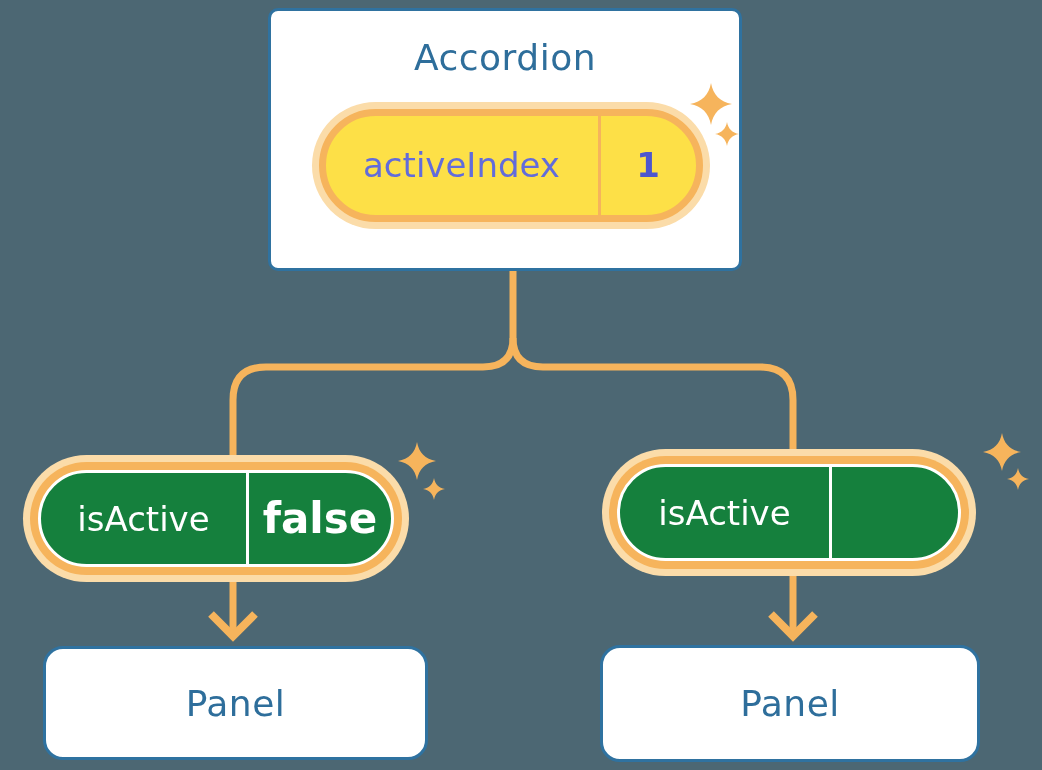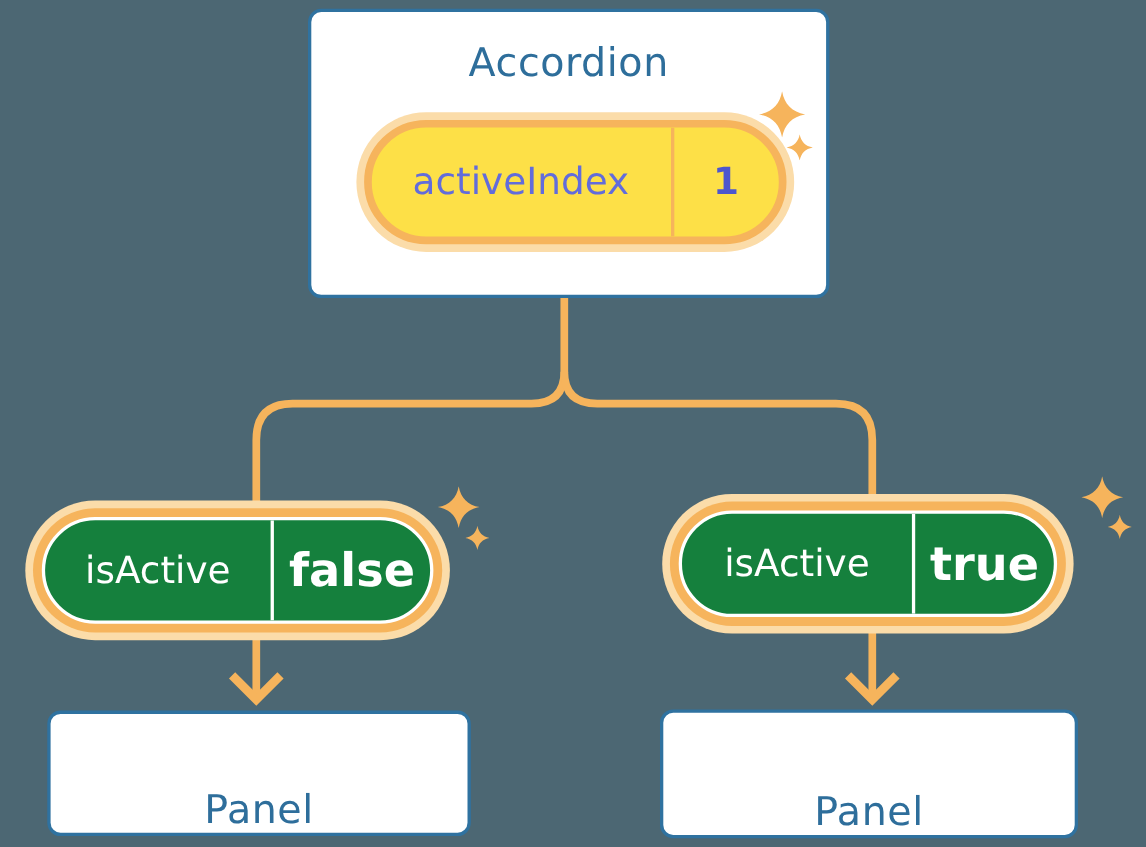--- a/index.html
+++ b/index.html
@@ -21,21 +21,21 @@
   }
 
   .card {
     position:absolute;
     box-sizing:border-box;
     background:#FFFFFF;
     border:3.5px solid #2F72A0;
     border-radius:12px;
   }
 
-  .accordion-card { left:280px; top:8px; width:474px; height:263px; }
+  .accordion-card { left:268px; top:8px; width:474px; height:263px;border-radius:10px; }
 
   .card-title {
     margin-top:26px;
     text-align:center;
     font-size:36px;
     font-weight:500;
     letter-spacing:0.5px;
     color:#2E6E9B;
   }
 
@@ -89,25 +89,26 @@
   .prop-pill.left  .label-cell { width:205px; }
   .prop-pill.right .label-cell { width:209px; }
   .prop-pill .divider { width:3px; background:#FFFFFF; }
   .prop-pill .value-cell {
     flex:1;
     display:flex; align-items:center; justify-content:center;
     font-size:42px; font-weight:bold;
   }
 
   .panel-card {
-    display:flex; align-items:flex-end; justify-content:center;
+    display:flex; align-items:center; justify-content:center;
     font-size:36px;
     font-weight:500;
     letter-spacing:0.5px;
     color:#2E6E9B;
+    border-radius:20px;
   }
   .panel-card.left  { left:43px;  top:646px; width:385px; height:114px; }
   .panel-card.right { left:600px; top:645px; width:380px; height:117px; }
 
   .sparkle { position:absolute; }
 </style>
 </head>
 <body>
 
 <div class="canvas">
@@ -145,21 +146,20 @@
   <svg class="sparkle" style="left:398px;top:442px" width="38" height="38" viewBox="0 0 24 24">
     <path fill="#F6B45C" d="M12 0C13.2 6.8 17.2 10.8 24 12C17.2 13.2 13.2 17.2 12 24C10.8 17.2 6.8 13.2 0 12C6.8 10.8 10.8 6.8 12 0Z"></path>
   </svg>
   <svg class="sparkle" style="left:423px;top:478px" width="22" height="22" viewBox="0 0 24 24">
     <path fill="#F6B45C" d="M12 0C13.2 6.8 17.2 10.8 24 12C17.2 13.2 13.2 17.2 12 24C10.8 17.2 6.8 13.2 0 12C6.8 10.8 10.8 6.8 12 0Z"></path>
   </svg>
 
   <div class="prop-pill right">
     <div class="label-cell">isActive</div>
     <div class="divider"></div>
-    <div class="value-cell">true</div>
   </div>
 
   <svg class="sparkle" style="left:983px;top:433px" width="38" height="38" viewBox="0 0 24 24">
     <path fill="#F6B45C" d="M12 0C13.2 6.8 17.2 10.8 24 12C17.2 13.2 13.2 17.2 12 24C10.8 17.2 6.8 13.2 0 12C6.8 10.8 10.8 6.8 12 0Z"></path>
   </svg>
   <svg class="sparkle" style="left:1007px;top:468px" width="22" height="22" viewBox="0 0 24 24">
     <path fill="#F6B45C" d="M12 0C13.2 6.8 17.2 10.8 24 12C17.2 13.2 13.2 17.2 12 24C10.8 17.2 6.8 13.2 0 12C6.8 10.8 10.8 6.8 12 0Z"></path>
   </svg>
 
   <div class="card panel-card left">

